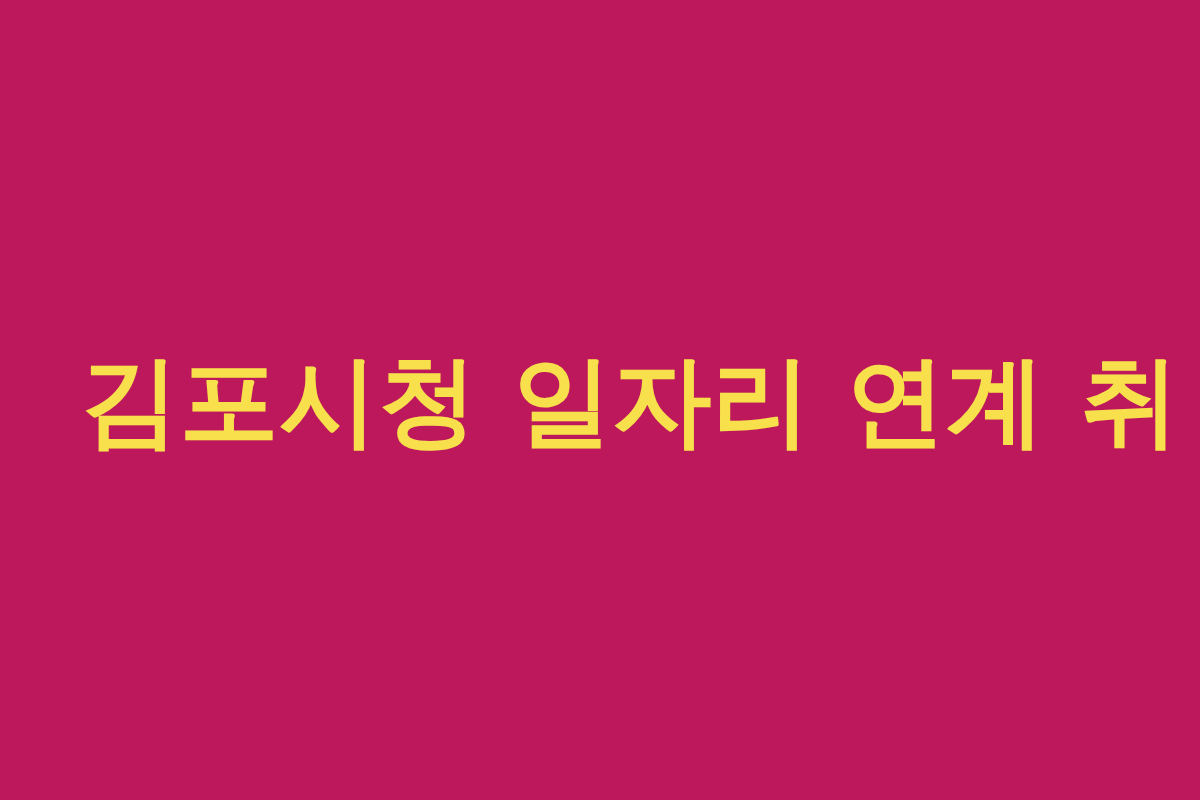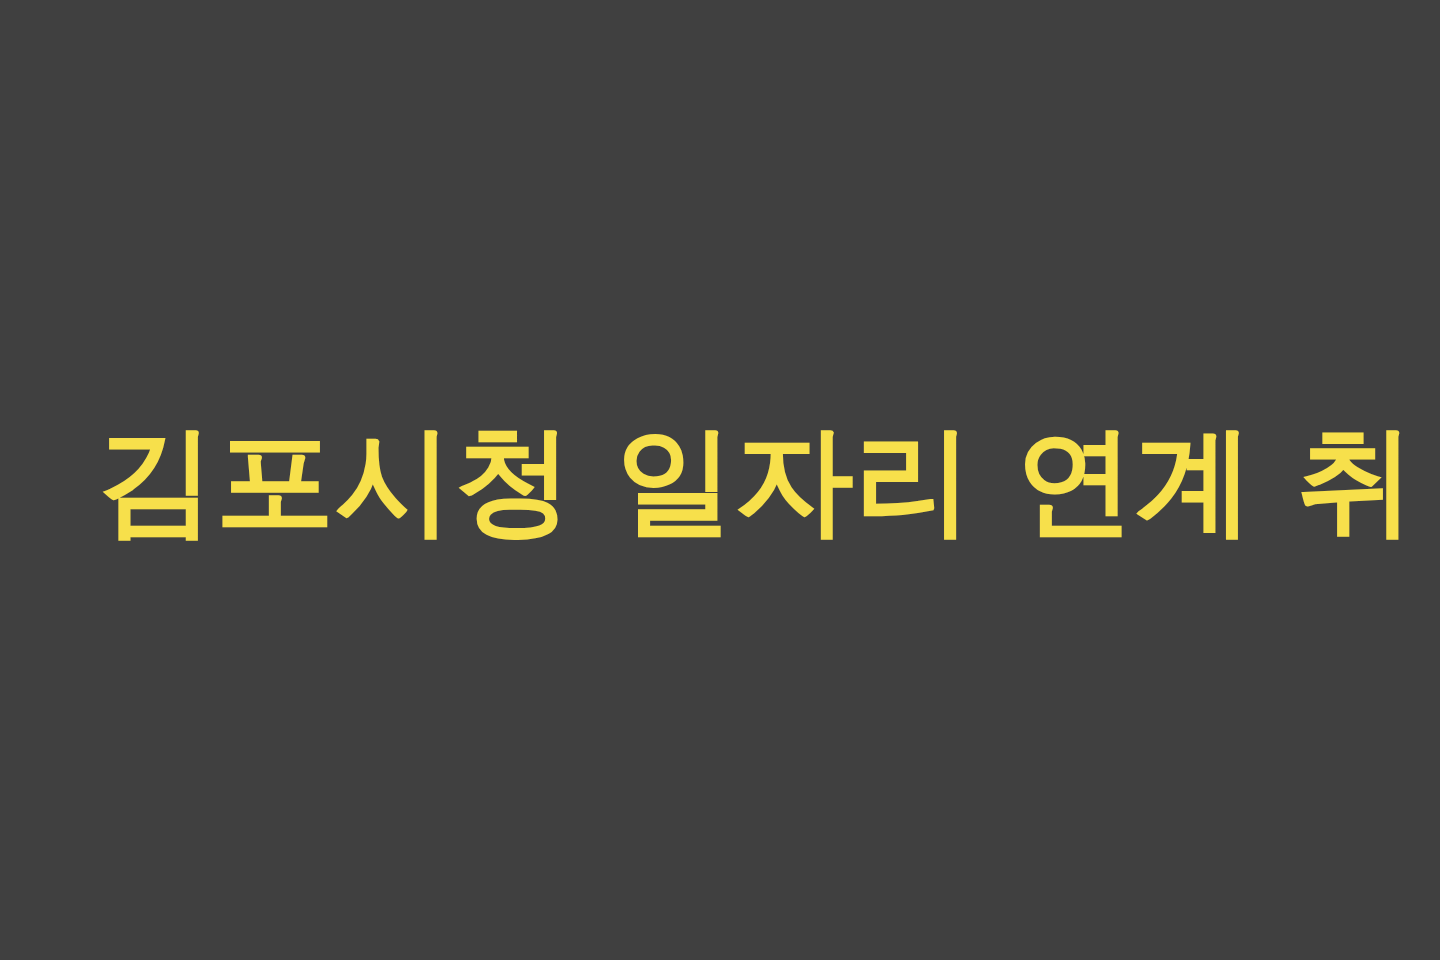--- a/index.html
+++ b/index.html
@@ -16,21 +16,21 @@
   }
 
   .banner {
     position: relative;
     width: 1200px;
     height: 800px;
     box-sizing: border-box;
     display: flex;
     align-items: center;
     justify-content: center;
-    background-color: #404040;
+    background-color: #be185d;
   }
 
   .title-block {
     width: 1040px;
     text-align: center;
     user-select: none;
   }
 
   .title-line {
     display: block;

